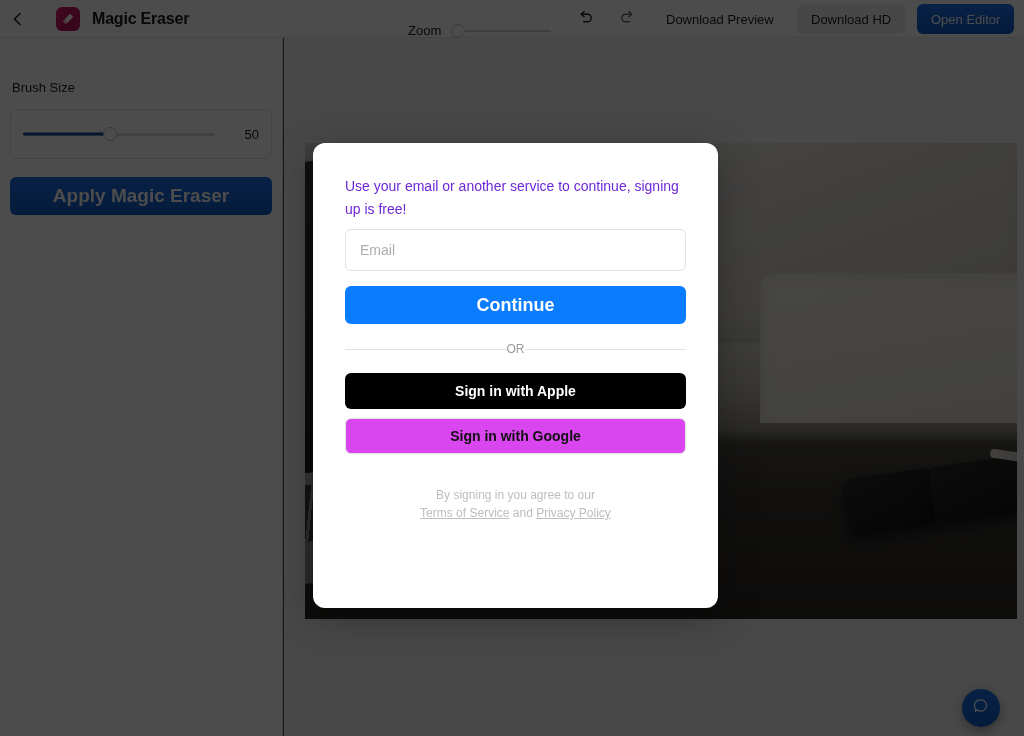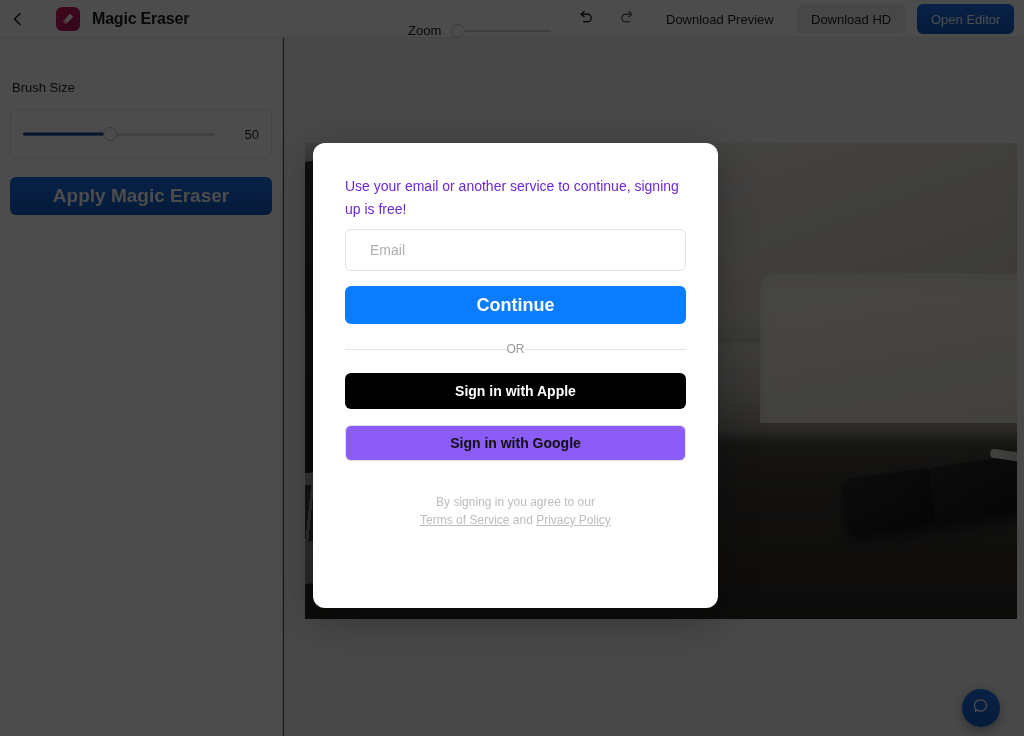--- a/index.html
+++ b/index.html
@@ -194,42 +194,42 @@
   }
   .modal h1 {
     font-size: 20px; font-weight: 700; color: #111111; letter-spacing: -0.3px;
     margin-bottom: 16px;
   }
   .modal-sub {
     font-size: 14px; line-height: 23px; color: #6d28d9; margin-bottom: 8px;
   }
   .email-input {
     width: 100%; height: 42px; border: 1px solid #e2e2e2; border-radius: 6px;
-    padding: 0 24px; font-size: 14px; color: #111; background: #fff;
+    padding: 0 14px; font-size: 14px; color: #111; background: #fff;
     font-family: "Liberation Sans", sans-serif; outline: none;
   }
   .email-input::placeholder { color: #aeaeae; }
   .continue-btn {
     margin-top: 15px; width: 100%; height: 38px; border: none; border-radius: 6px;
     background: #0a7cff; color: #ffffff; font-size: 18px; font-weight: 700;
     cursor: pointer; font-family: "Liberation Sans", sans-serif;
   }
   .or-row {
     display: flex; align-items: center; margin: 18px 0 17px 0; justify-content: center;
   }
   .or-line { flex: 1 1 auto; height: 1px; background: #e2e2e2; }
   .or-text { font-size: 12px; color: #9a9a9a; }
   .social-btn {
     width: 100%; height: 36px; border-radius: 6px; font-size: 14px; font-weight: 700;
     display: flex; align-items: center; justify-content: center; cursor: pointer;
     font-family: "Liberation Sans", sans-serif;
   }
   #apple-signin-button { background: #000000; color: #ffffff; border: none; }
   #google-signin-button {
-    background: #8b5cf6; color: #111111; border: 1px solid #e2e2e2; margin-top: 16px;
+    background: #d946ef; color: #111111; border: 1px solid #e2e2e2; margin-top: 9px;
   }
   .legal {
     margin-top: 32px; text-align: center; font-size: 12px; line-height: 18px; color: #bdbdbd;
   }
   .legal a { color: #bdbdbd; text-decoration: underline; cursor: pointer; }
 </style>
 </head>
 <body>
 
 <div id="app">

